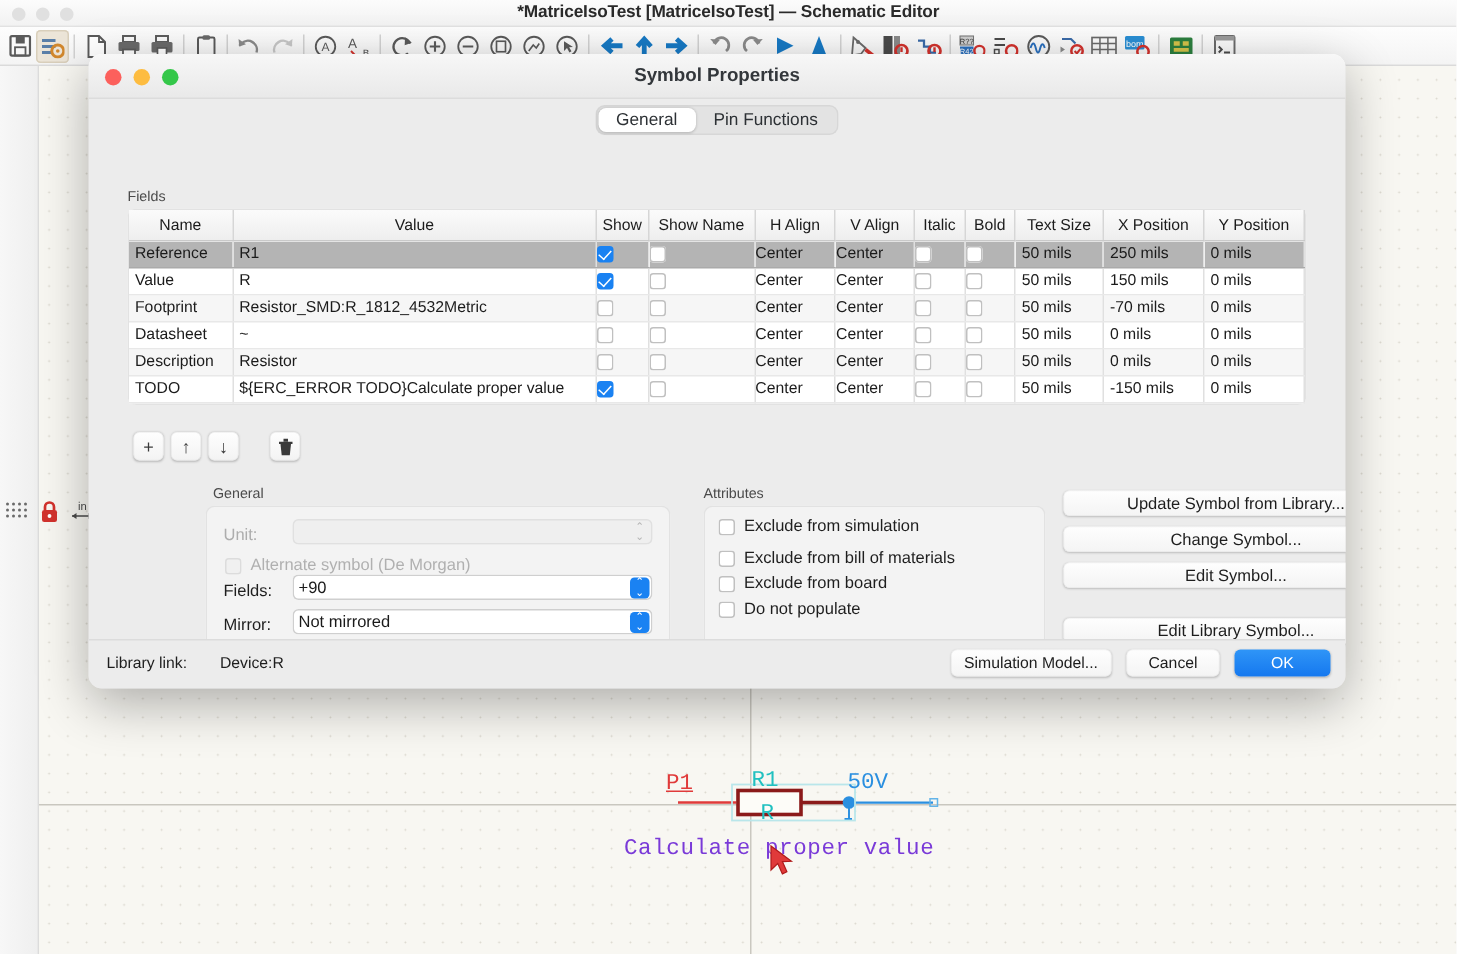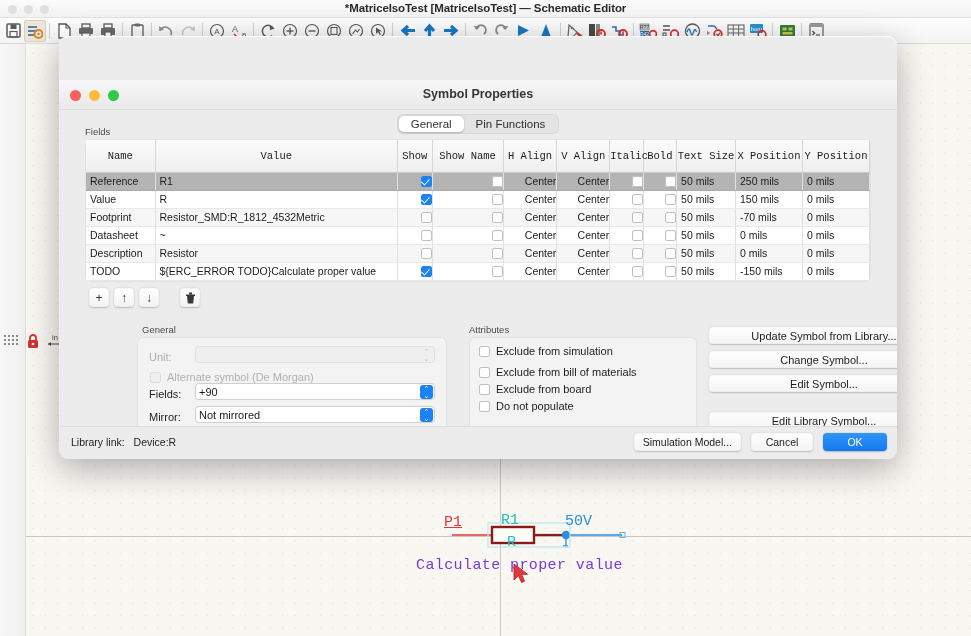--- a/index.html
+++ b/index.html
@@ -77,21 +77,20 @@
   .dialog {
     position:absolute; left:59px; top:36px; width:838px; height:423px;
     background:#ececec; border-radius:9px;
     box-shadow: 0 10px 34px rgba(0,0,0,.30), 0 1px 0 rgba(255,255,255,.9) inset;
     overflow:hidden;
   }
   .dlg-titlebar {
     position:relative; height:30px;
     background: linear-gradient(#f7f7f7,#e9e9e9);
     border-bottom:1px solid #dcdcdc;
-    margin-top:44px;
   }
   .dlg-dots { position:absolute; left:11px; top:10px; display:flex; gap:8px; }
   .dd { width:11px; height:11px; border-radius:50%; }
   .dd.r { background:#fc605c; }
   .dd.y { background:#fdbc40; }
   .dd.g { background:#34c749; }
   .dlg-title {
     position:absolute; left:0; top:7px; width:100%; text-align:center;
     font-size:12.5px; font-weight:700; color:#33373b;
   }
@@ -115,31 +114,30 @@
   }
 
   #fields-group { left:26px; top:90px; width:786px; }
   .grid {
     width:100%; border-collapse:collapse; background:#fff;
     font-size:10.5px; color:#1b1b1b; table-layout:fixed;
   }
   .grid th {
     background: linear-gradient(#fbfbfb,#eeeeee);
     border-right:1px solid #d6d6d6; border-bottom:1px solid #c9c9c9;
-    height:32px; font-weight:400; font-size:10.5px; color:#1b1b1b;
+    height:20px; font-weight:400; font-size:10.5px; color:#1b1b1b;
     text-align:center;
-    font-family:Liberation Mono, monospace;
   }
   .grid td {
     border-right:1px solid #e0e0e0; border-bottom:1px solid #e8e8e8;
     height:18px; padding:0 4px; overflow:hidden; white-space:nowrap;
   }
   .grid tr.sel td { background:#b4b4b4; border-bottom-color:#aaa; }
   .grid tr.alt td { background:#f6f6f6; }
-  .grid td.c { text-align:right; padding:0; }
+  .grid td.c { text-align:left; padding:0; }
   .cbox {
     width:11px; height:11px; border-radius:2.5px; background:#fff;
     box-shadow: inset 0 0 0 1px #c0c0c0; display:inline-block; vertical-align:middle;
     position:relative;
   }
   .cbox.on { background:#1a82f2; box-shadow:none; }
   .cbox.on:after {
     content:""; position:absolute; left:2.5px; top:1px; width:4px; height:6.5px;
     border:solid #fff; border-width:0 1.6px 1.6px 0; transform:rotate(42deg);
   }
@@ -190,21 +188,21 @@
   }
   .wide-btn.spaced { margin-top:20px; }
 
   
   .dlg-footer {
     position:absolute; left:0; bottom:0; width:100%; height:33px;
     border-top:1px solid #dcdcdc; background:#ececec;
   }
   .libline { position:absolute; left:12px; top:9px; font-size:10.5px; color:#1e1e1e; }
   .libline b { font-weight:400; }
-  .libline .val { margin-left:6px; }
+  .libline .val { margin-left:19px; }
   .footer-btns { position:absolute; right:10px; top:6px; display:flex; gap:10px; align-items:center; }
   .fbtn {
     height:18px; padding:0 9px; border-radius:4px;
     background:linear-gradient(#fefefe,#f4f4f4);
     box-shadow:0 0.5px 1.5px rgba(0,0,0,.2), inset 0 0 0 0.5px rgba(0,0,0,.06);
     display:flex; align-items:center; font-size:10.5px; color:#1c1c1c;
   }
   .fbtn.primary { background:linear-gradient(#2f95f7,#1578ef); color:#fff; box-shadow:0 0.5px 1.5px rgba(0,0,0,.22); width:64px; justify-content:center; }
   .fbtn.wide { width:62px; justify-content:center; }
 

